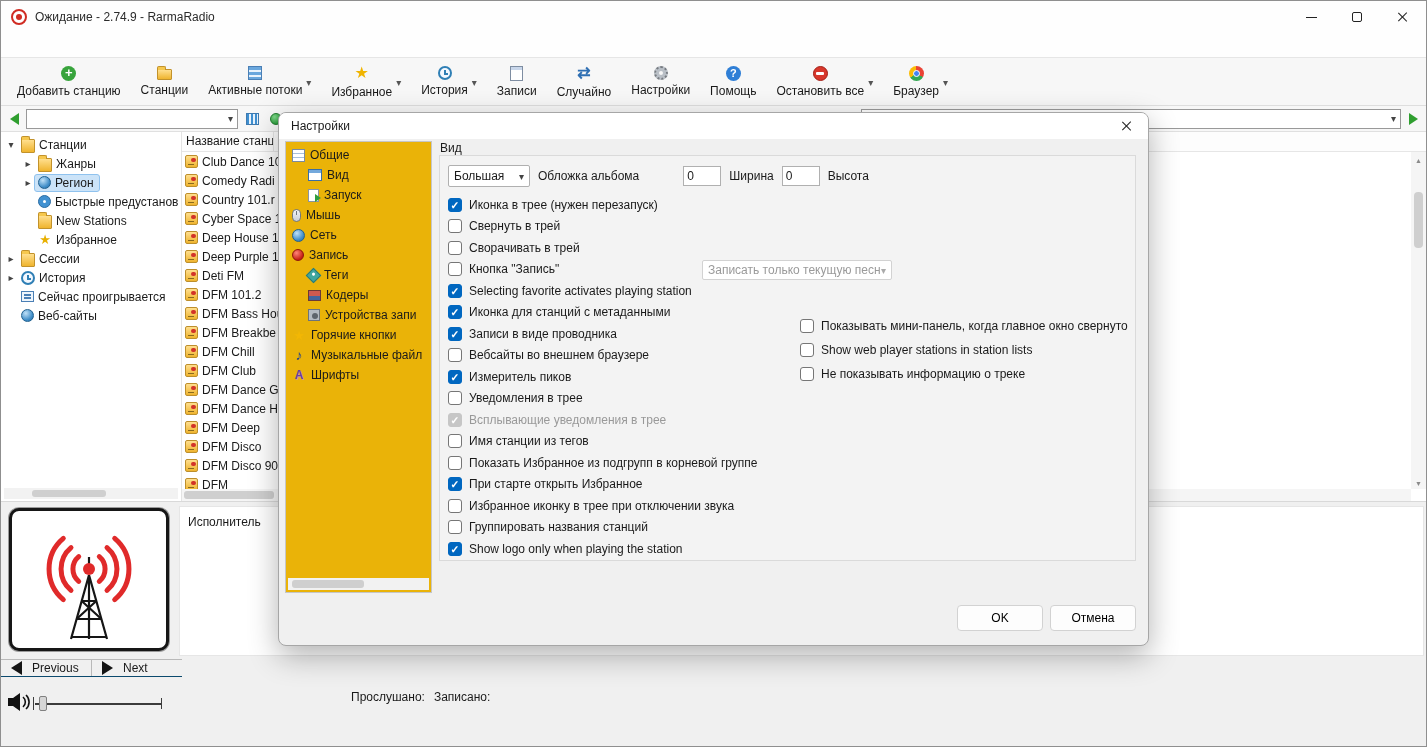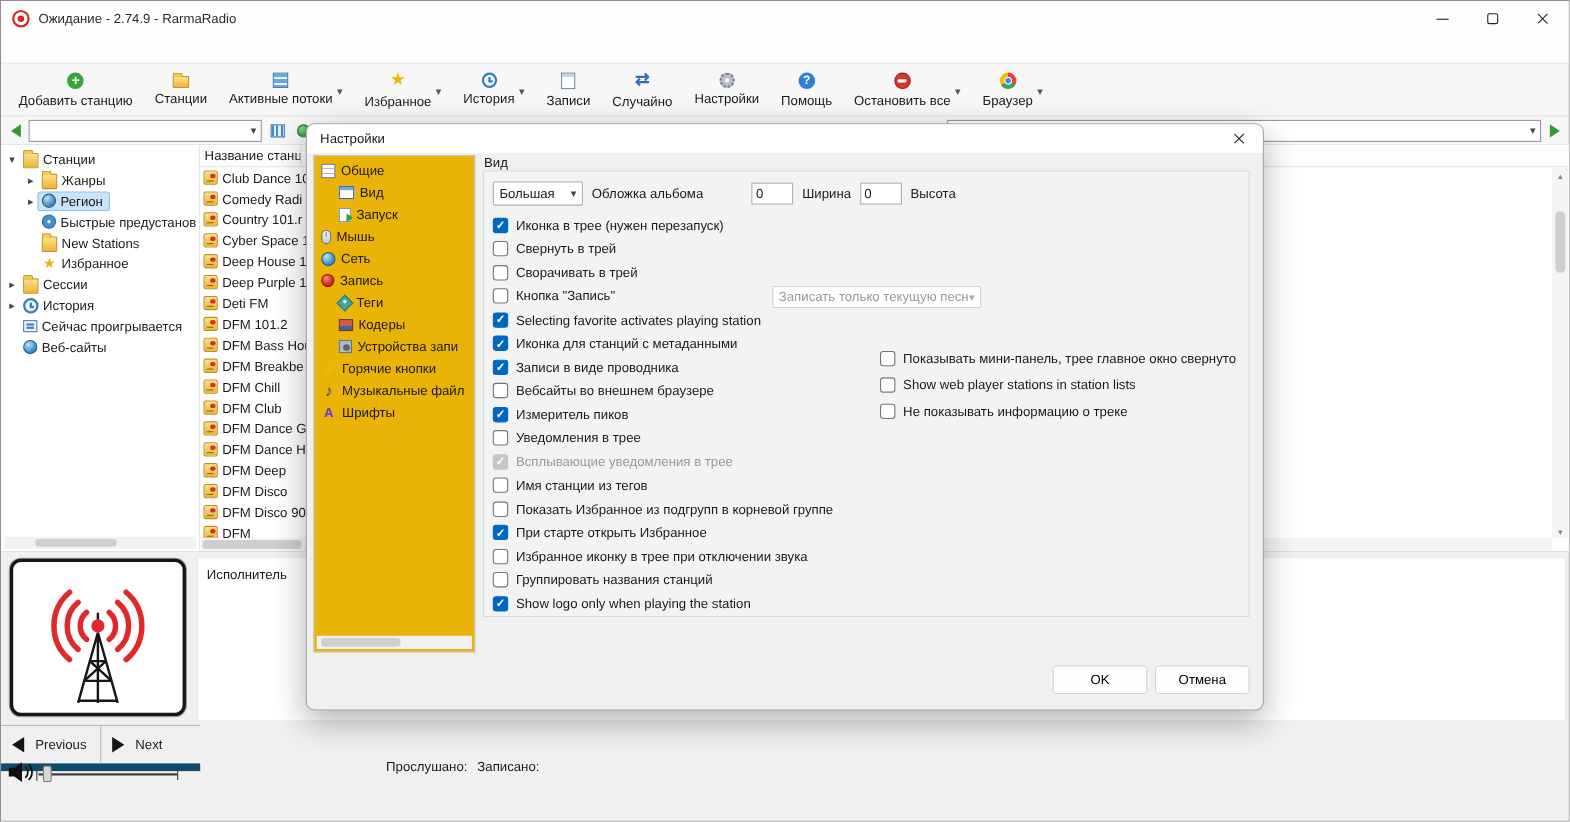--- a/index.html
+++ b/index.html
@@ -123,21 +123,21 @@
 .vs-down{margin-top:auto}
 .vs-down::before{content:"▼";font-size:7px;color:#8a8a8a}
 .vscroll .thumb{width:9px;height:56px;background:#cfcfcf;border-radius:4px;margin-top:26px}
 .station-hscroll{position:absolute;left:0;right:15px;bottom:0;height:12px;background:#f5f5f5}
 .station-hscroll .thumb{position:absolute;left:2px;top:2px;width:90px;height:8px;background:#cfcfcf;border-radius:3px}
 
 
 .player-section{flex:1;position:relative;background:#f0f0f0}
 .logo-box{position:absolute;left:8px;top:6px;width:160px;height:143px;background:#fff;border:3px solid #161616;border-radius:10px;box-shadow:0 0 0 1px #9a9a9a;display:flex;align-items:center;justify-content:center}
 .artist-panel{position:absolute;left:178px;top:4px;right:2px;height:150px;background:#fff;border:1px solid #e6e6e6;padding:8px}
-.prevnext{position:absolute;left:0;top:157px;width:181px;height:42px;display:flex;align-items:center;background:#f0f0f0;border-top:1px solid #b9b9b9;border-bottom:7px solid #0c4a6e}
+.prevnext{position:absolute;left:0;top:157px;width:181px;height:18px;display:flex;align-items:center;background:#f0f0f0;border-top:1px solid #b9b9b9;border-bottom:1px solid #0c4a6e}
 .pn-btn{flex:1;height:100%;display:flex;align-items:center;gap:10px;padding-left:10px}
 .pn-btn + .pn-btn{border-left:1px solid #b9b9b9}
 .tri-prev{width:0;height:0;border-top:7px solid transparent;border-bottom:7px solid transparent;border-right:11px solid #141414}
 .tri-next{width:0;height:0;border-top:7px solid transparent;border-bottom:7px solid transparent;border-left:11px solid #141414}
 .vol-icon{position:absolute;left:5px;top:190px}
 .vol-tick{position:absolute;left:32px;top:195px;width:1px;height:13px;background:#3c3c3c}
 .vol-track{position:absolute;left:34px;top:201px;width:126px;height:2px;background:#3c3c3c}
 .vol-tick-end{position:absolute;left:160px;top:196px;width:1px;height:11px;background:#3c3c3c}
 .vol-thumb{position:absolute;left:38px;top:194px;width:8px;height:15px;background:#d6d6d6;border:1px solid #808080;border-radius:2px}
 .stat-labels{position:absolute;left:350px;top:188px;display:flex;gap:9px}
@@ -705,21 +705,21 @@
             <span class="cbx"></span>
             <span class="cb-label">Show logo only when playing the station</span>
 
           </div>
         </div>
 
       <div class="cb-col-right">
 
       <div class="cb-row">
             <span class="cbx"></span>
-            <span class="cb-label">Показывать мини-панель, трее главное окно свернуто</span>
+            <span class="cb-label">Показывать мини-панель, когда главное окно свернуто</span>
           </div>
           <div class="cb-row">
             <span class="cbx"></span>
             <span class="cb-label">Show web player stations in station lists</span>
           </div>
           <div class="cb-row">
             <span class="cbx"></span>
             <span class="cb-label">Не показывать информацию о треке</span>
           </div>
         </div>

